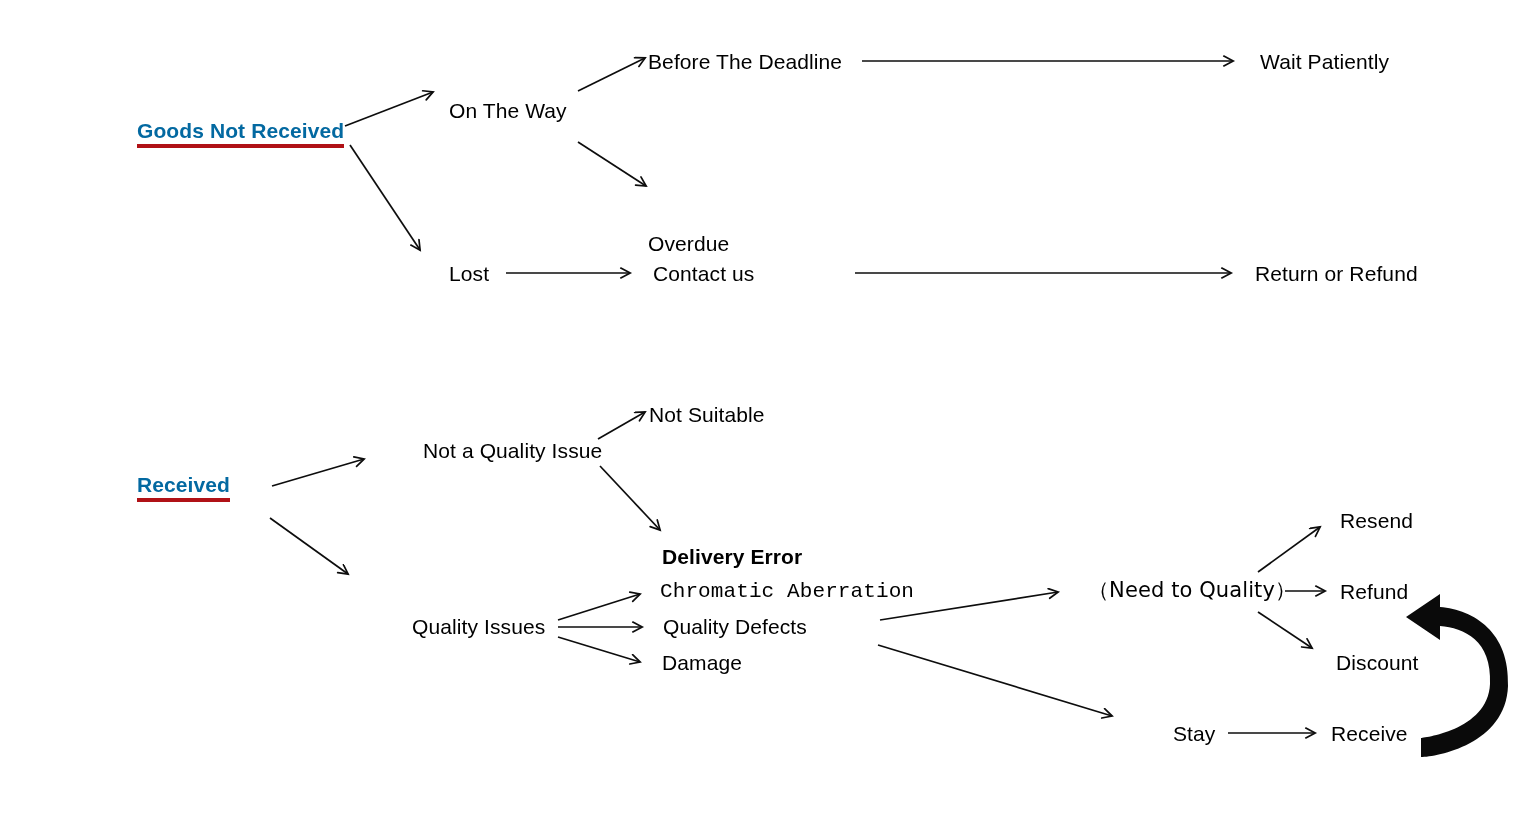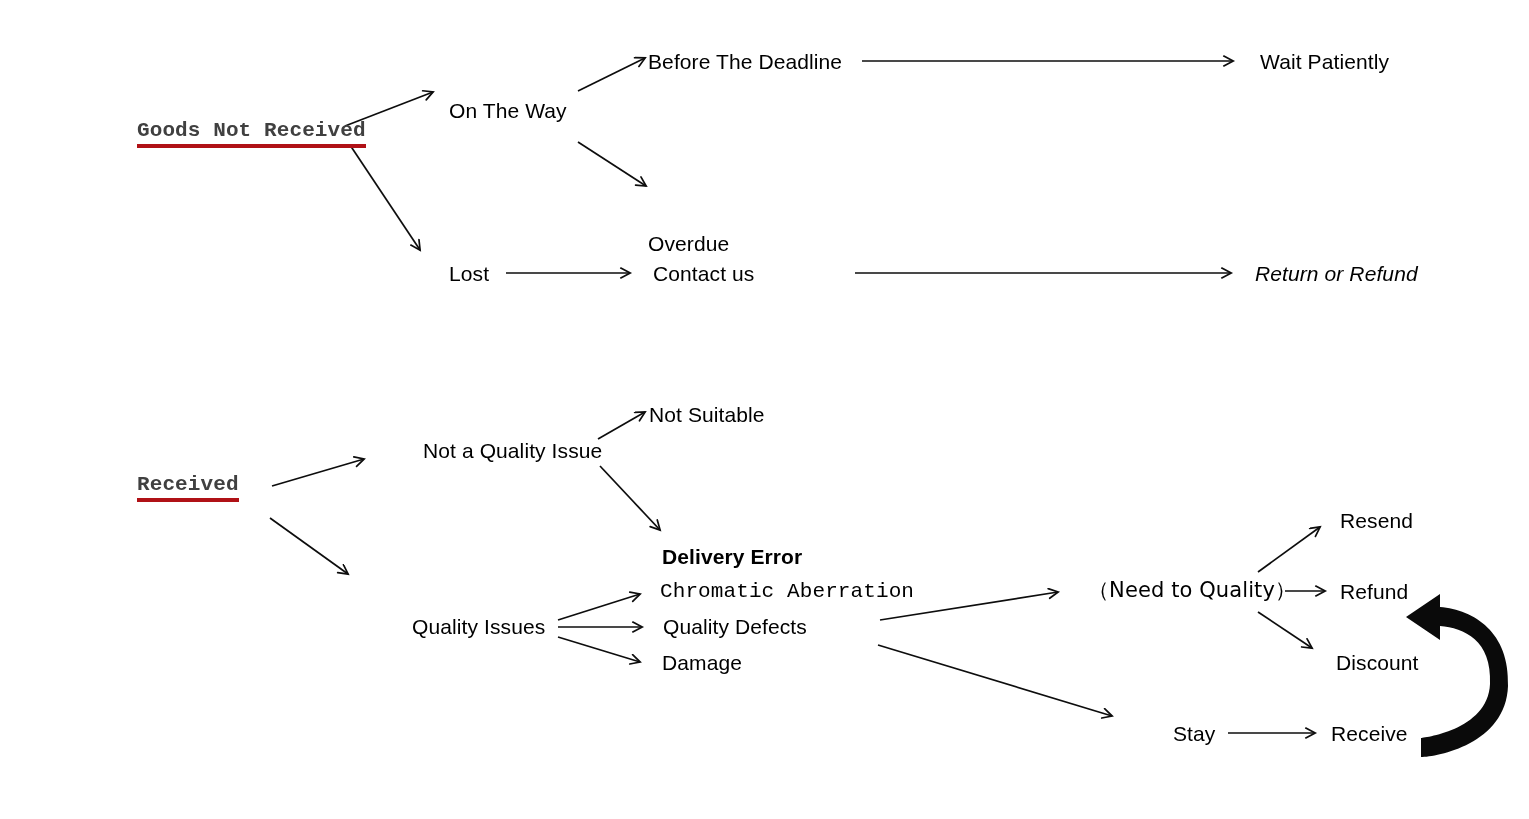--- a/index.html
+++ b/index.html
@@ -28,24 +28,23 @@
   .node {
     position: absolute;
     white-space: nowrap;
     font-size: 21px;
     line-height: 1;
     color: #000000;
     font-weight: 400;
     letter-spacing: 0.1px;
   }
   .node.root {
-    color: #404040;
+    color: #0369a1;
     font-weight: bold;
     font-size: 21px;
-    font-family: Liberation Mono, monospace;
   }
   .node.root .ul {
     display: block;
     height: 4px;
     background: #b01116;
     margin-top: 3px;
     width: 100%;
   }
   .cjk {
     font-family: "DejaVu Sans", "Liberation Sans", sans-serif;
@@ -133,21 +132,21 @@
   <div class="node" style="left:648px; top:51px;">Before The Deadline</div>
 
   <div class="node" style="left:1260px; top:51px;">Wait Patiently</div>
 
   <div class="node" style="left:648px; top:192px;margin-top:41px;">Overdue</div>
 
   <div class="node" style="left:449px; top:263px;">Lost</div>
 
   <div class="node" style="left:653px; top:263px;">Contact us</div>
 
-  <div class="node" style="left:1255px; top:263px;font-style:italic;">Return or Refund</div>
+  <div class="node" style="left:1255px; top:263px;">Return or Refund</div>
 
   <div class="node root" style="left:137px; top:474px;">
     <span>Received</span>
     <span class="ul"></span>
   </div>
 
   <div class="node" style="left:423px; top:440px;">Not a Quality Issue</div>
 
   <div class="node" style="left:649px; top:404px;">Not Suitable</div>
 

